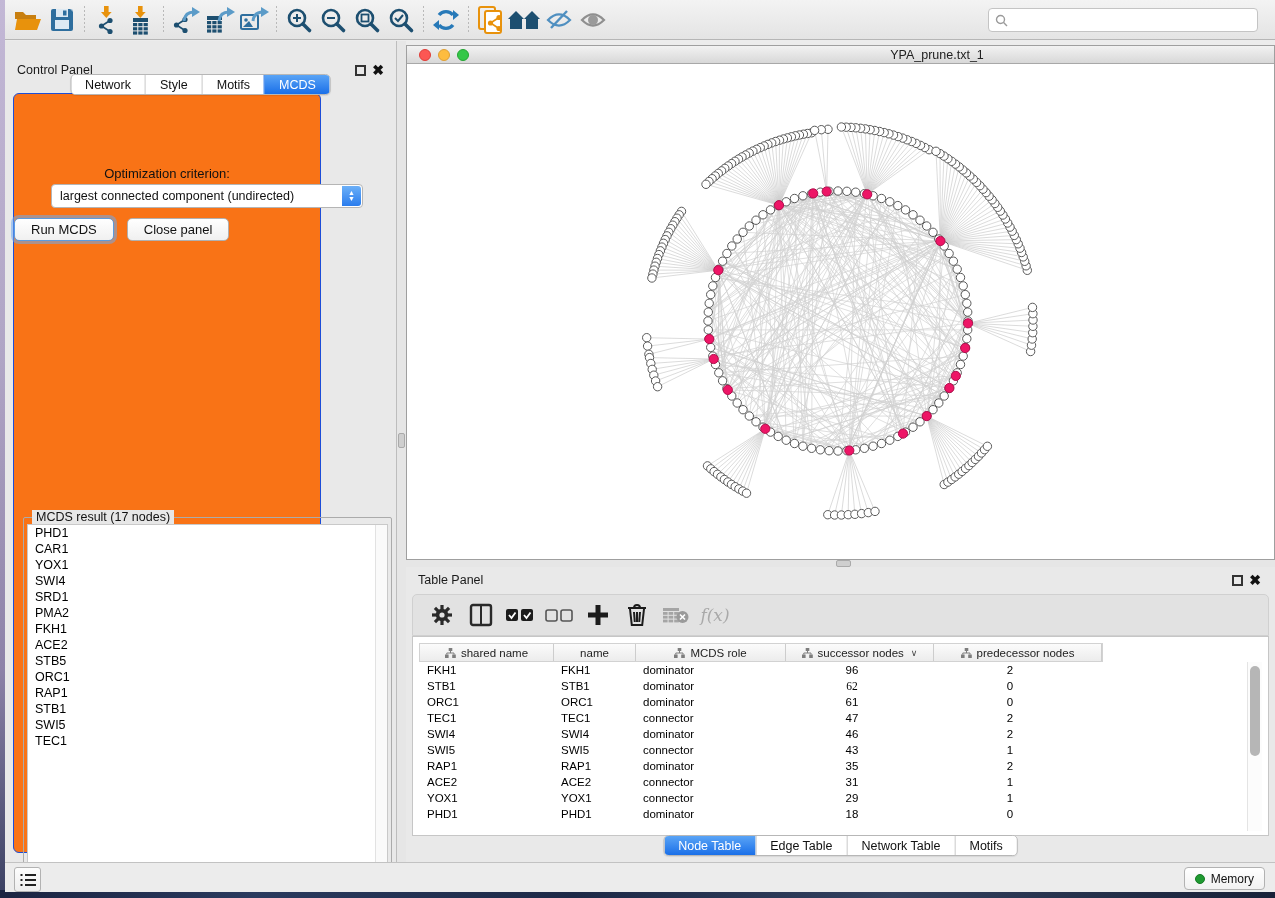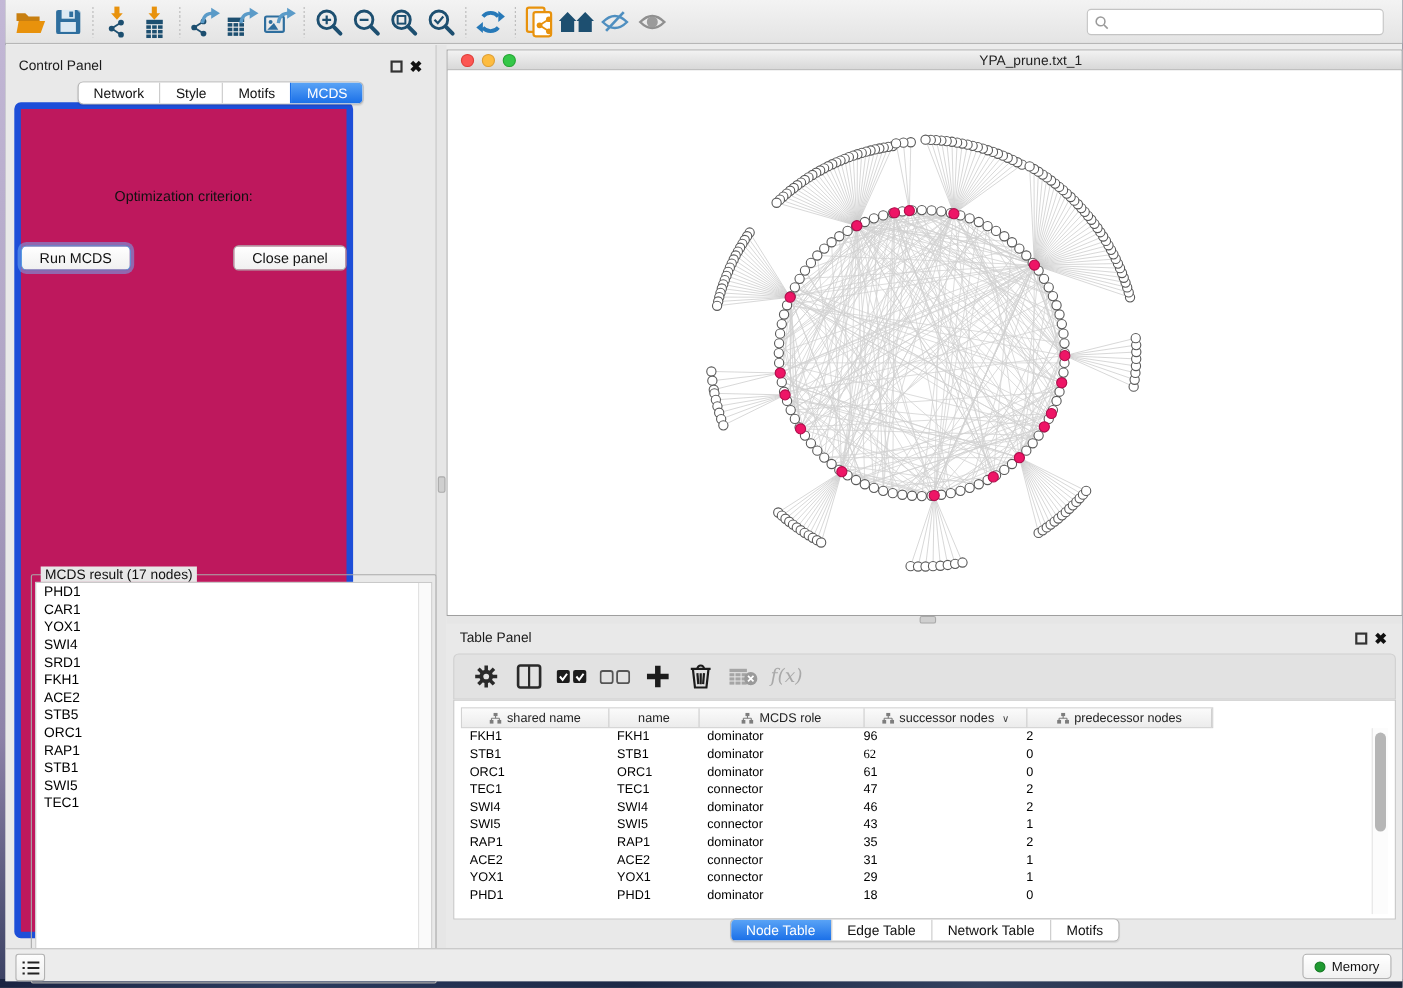--- a/index.html
+++ b/index.html
@@ -26,47 +26,47 @@
   .tb-sep { width:1px; height:28px; margin:0 5px;
     background:repeating-linear-gradient(#b9b9b9 0 2px, transparent 2px 4px); }
   .search-wrap { position:absolute; right:17px; top:8px; width:270px; height:24px;
     background:#fff; border:1px solid #c4c4c4; border-radius:4px;
     display:flex; align-items:center; padding:0 6px; }
   .search-wrap input { border:none; outline:none; flex:1; font-size:12px; background:transparent; }
 
   
   .control-panel { position:absolute; left:0; top:41px; width:392px; height:821px;
     background:#e9e9e9; border-right:1px solid #bdbdbd; }
-  .panel-title-row { position:absolute; left:0; top:10px; width:100%; height:20px; }
+  .panel-title-row { position:absolute; left:0; top:20px; width:100%; height:20px; }
   .panel-title { position:absolute; left:12px; top:2px; font-size:12.5px; color:#1a1a1a; }
   .float-box { position:absolute; width:11px; height:11px; border:2px solid #333; top:4px; }
   .close-x { position:absolute; top:1px; font-size:14px; font-weight:bold; color:#111; }
   .cp-float { right:30px; } .cp-close { right:12px; }
 
   .tab-pane { position:absolute; left:8px; top:52px; width:308px; height:760px;
-    background:#be185d; border:6px solid #1d4ed8; border-radius:6px; }
+    background:#f97316; border:1px solid #1d4ed8; border-radius:6px; }
 
   .seg-tabs { position:absolute; top:33px; left:50%; transform:translateX(-50%);
     display:flex; border:1px solid #b7b7b7; border-radius:5px; overflow:hidden;
     background:#fff; height:21px; z-index:3; box-shadow:0 1px 1px rgba(0,0,0,.08); }
   .seg-tab { padding:0 14px; font-size:12.5px; color:#111; display:flex; align-items:center;
     border-left:1px solid #c9c9c9; background:#fff; }
   .seg-tab:first-child { border-left:none; }
   .seg-tab.selected { background:linear-gradient(#5aa4f6,#1a6fe8); color:#fff; border-left-color:#1a6fe8; }
 
   .opt-label { position:absolute; top:72px; width:100%; text-align:center;
     font-size:13px; color:#111; }
   .criterion-select { position:absolute; left:37px; top:90px; width:312px; height:24px;
     background:#fff; border:1px solid #b5b5b5; border-radius:4px;
     font-size:12.5px; color:#111; display:flex; align-items:center; padding-left:8px; }
   .select-stepper { position:absolute; right:1px; top:1px; bottom:1px; width:19px;
     background:linear-gradient(#6cb0f8,#2a7ced); border-radius:0 3px 3px 0;
     color:#fff; display:flex; flex-direction:column; align-items:center; justify-content:center;
     font-size:7px; line-height:6px; }
-  .cp-buttons { position:absolute; top:124px; width:100%; display:flex; justify-content:space-between; gap:13px; }
+  .cp-buttons { position:absolute; top:124px; width:100%; display:flex; justify-content:flex-start; gap:13px; }
   .mac-btn { height:23px; padding:0 16px; background:linear-gradient(#ffffff,#f0f0f0);
     border:1px solid #b0b0b0; border-radius:5px; font-size:13px; color:#111; }
   .mac-btn.focused { border:1px solid #5b9ce0; box-shadow:0 0 0 3px rgba(110,170,240,.55); }
 
   .group-box { position:absolute; left:9px; top:423px; width:369px; height:372px;
     border:1px solid #ababab; border-radius:2px; }
   .group-box-title { position:absolute; left:8px; top:-8px; background:#e7e7e7;
     padding:0 4px; font-size:12.5px; color:#111; }
   .mcds-list { position:absolute; left:3px; top:6px; right:3px; bottom:3px;
     background:#fff; border:1px solid #c9c9c9; overflow:hidden; }
@@ -109,21 +109,21 @@
   .table-box { position:absolute; left:6px; top:69px; width:857px; height:200px;
     background:#fff; border:1px solid #c6c6c6; }
   .thead { position:absolute; left:6px; top:6px; height:19px; display:flex;
     background:linear-gradient(#fbfbfb,#ececec); border:1px solid #d2d2d2; }
   .th { display:flex; align-items:center; justify-content:center; gap:5px;
     font-size:11.5px; color:#222; border-right:1px solid #cdcdcd; position:relative; }
   .sort-chevron { font-size:9px; color:#444; margin-left:2px; }
   .tbody { position:absolute; left:6px; top:25px; right:27px; bottom:4px; overflow:hidden; }
   .tr { display:flex; height:16px; }
   .td { font-size:11.5px; color:#000; line-height:16px; white-space:nowrap; }
-  .td.num { text-align:left; }
+  .td.num { text-align:center; }
   .tscroll { position:absolute; right:6px; top:25px; width:15px; bottom:4px;
     background:#fcfcfc; border-left:1px solid #e4e4e4; }
   .tscroll .thumb { position:absolute; left:2px; top:4px; width:10px; height:90px;
     background:#b6b6b6; border-radius:5px; }
 
   .bottom-tabs { position:absolute; left:50%; bottom:6px; transform:translateX(-50%);
     display:flex; border:1px solid #b7b7b7; border-radius:5px; overflow:hidden;
     background:#fff; height:21px; box-shadow:0 1px 1px rgba(0,0,0,.08); }
 
   
@@ -383,33 +383,41 @@
       <div class="close-x cp-close">✖</div>
     </div>
     <div class="seg-tabs" id="cp-tabs">
         <div class="seg-tab">Network</div>
         <div class="seg-tab">Style</div>
         <div class="seg-tab">Motifs</div>
         <div class="seg-tab selected">MCDS</div>
       </div>
     <div class="tab-pane">
       <div class="opt-label">Optimization criterion:</div>
+      <div class="criterion-select">
+        <span>largest connected component (undirected)</span>
+        <span class="select-stepper">
+            <span>▲</span>
+            <span>▼</span>
+          </span>
+      </div>
       <div class="cp-buttons">
         <button class="mac-btn focused">Run MCDS</button>
         <button class="mac-btn">Close panel</button>
       </div>
       <div class="group-box">
         <div class="group-box-title">MCDS result (17 nodes)</div>
         <div class="mcds-list" id="mcds-list">
           <div class="mcds-scroll"></div>
         <div class="mcds-item">PHD1</div>
             <div class="mcds-item">CAR1</div>
             <div class="mcds-item">YOX1</div>
             <div class="mcds-item">SWI4</div>
             <div class="mcds-item">SRD1</div>
+            <div class="mcds-item">PMA2</div>
             <div class="mcds-item">FKH1</div>
             <div class="mcds-item">ACE2</div>
             <div class="mcds-item">STB5</div>
             <div class="mcds-item">ORC1</div>
             <div class="mcds-item">RAP1</div>
             <div class="mcds-item">STB1</div>
             <div class="mcds-item">SWI5</div>
             <div class="mcds-item">TEC1</div>
           </div>
       </div>

